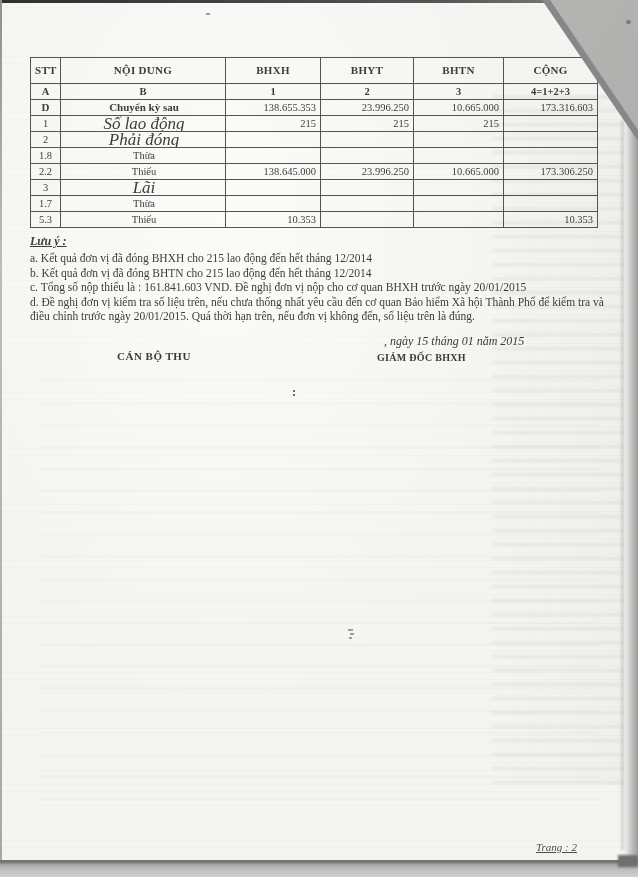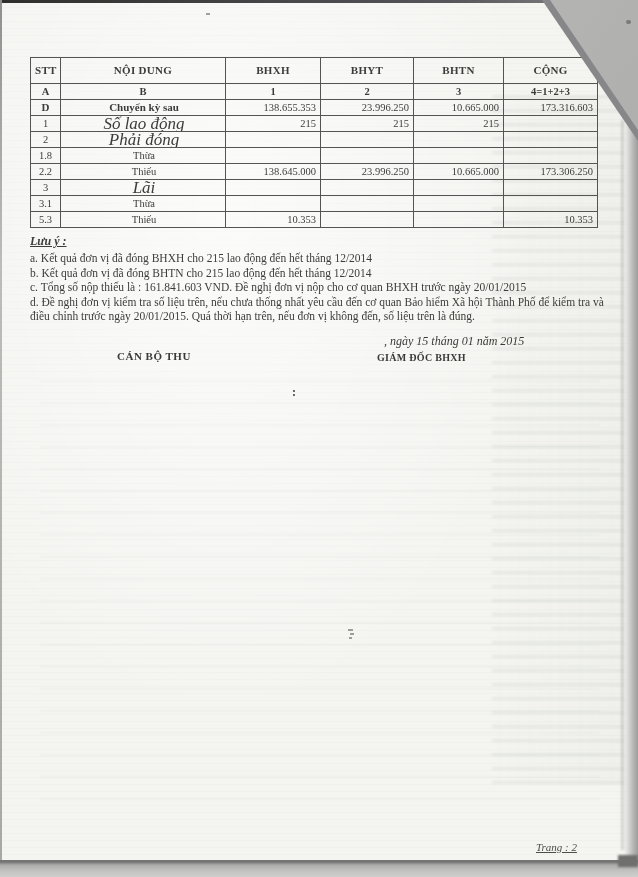--- a/index.html
+++ b/index.html
@@ -160,21 +160,21 @@
     </tr>
     <tr class="row-ital">
       <td class="c-stt">3</td>
       <td class="c-label">Lãi</td>
       <td class="c-num"></td>
       <td class="c-num"></td>
       <td class="c-num"></td>
       <td class="c-num"></td>
     </tr>
     <tr>
-      <td class="c-stt">3.1</td>
+      <td class="c-stt">1.7</td>
       <td class="c-label">Thừa</td>
       <td class="c-num"></td>
       <td class="c-num"></td>
       <td class="c-num"></td>
       <td class="c-num"></td>
     </tr>
     <tr>
       <td class="c-stt">5.3</td>
       <td class="c-label">Thiếu</td>
       <td class="c-num">10.353</td>

